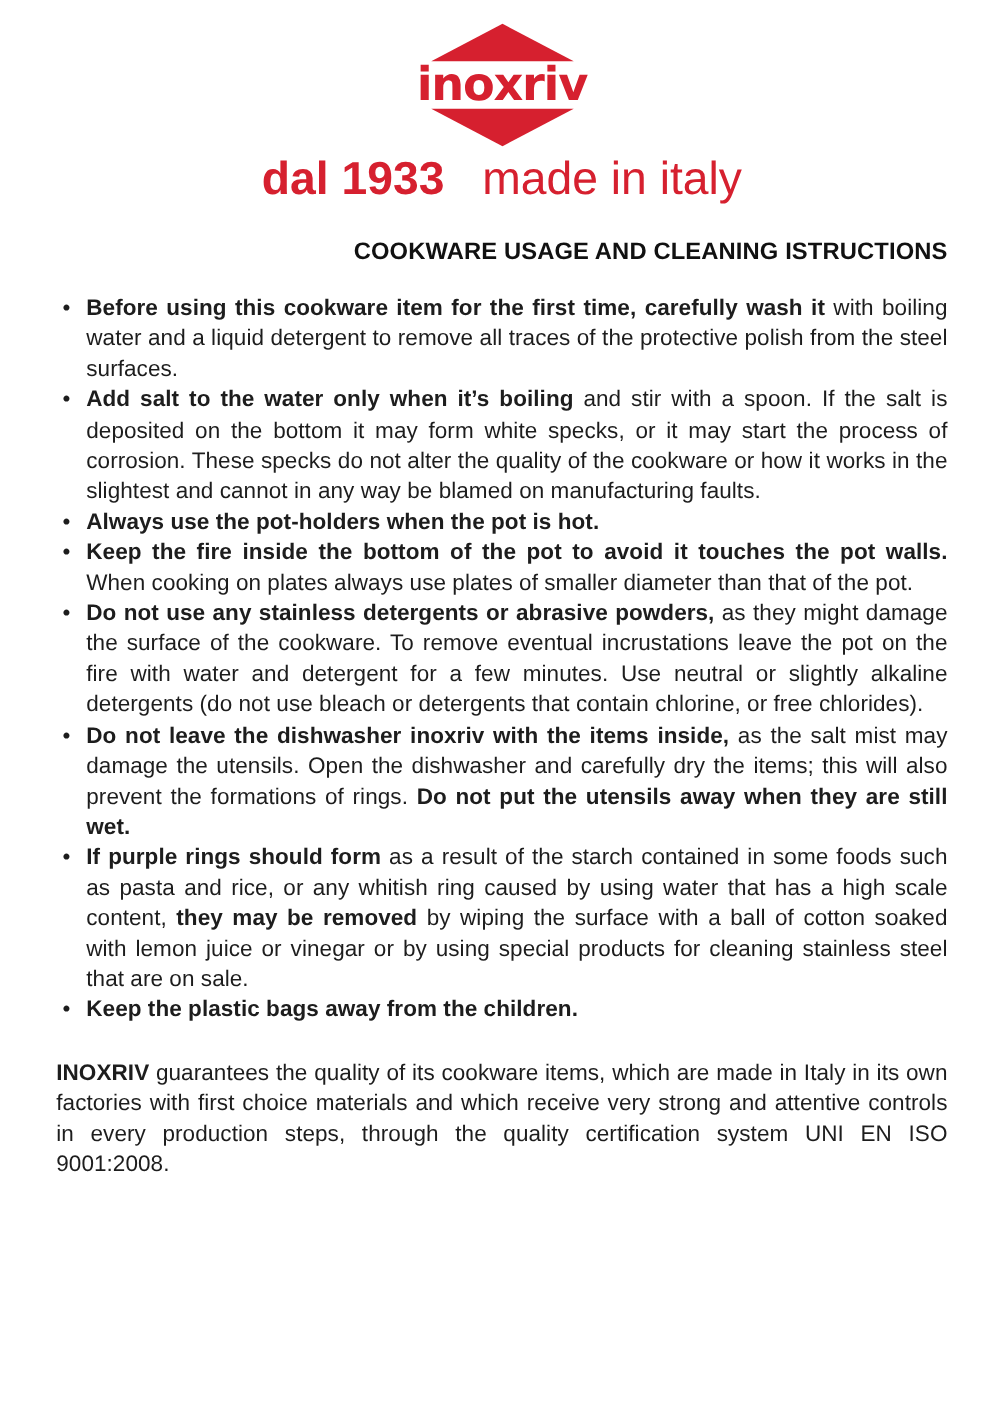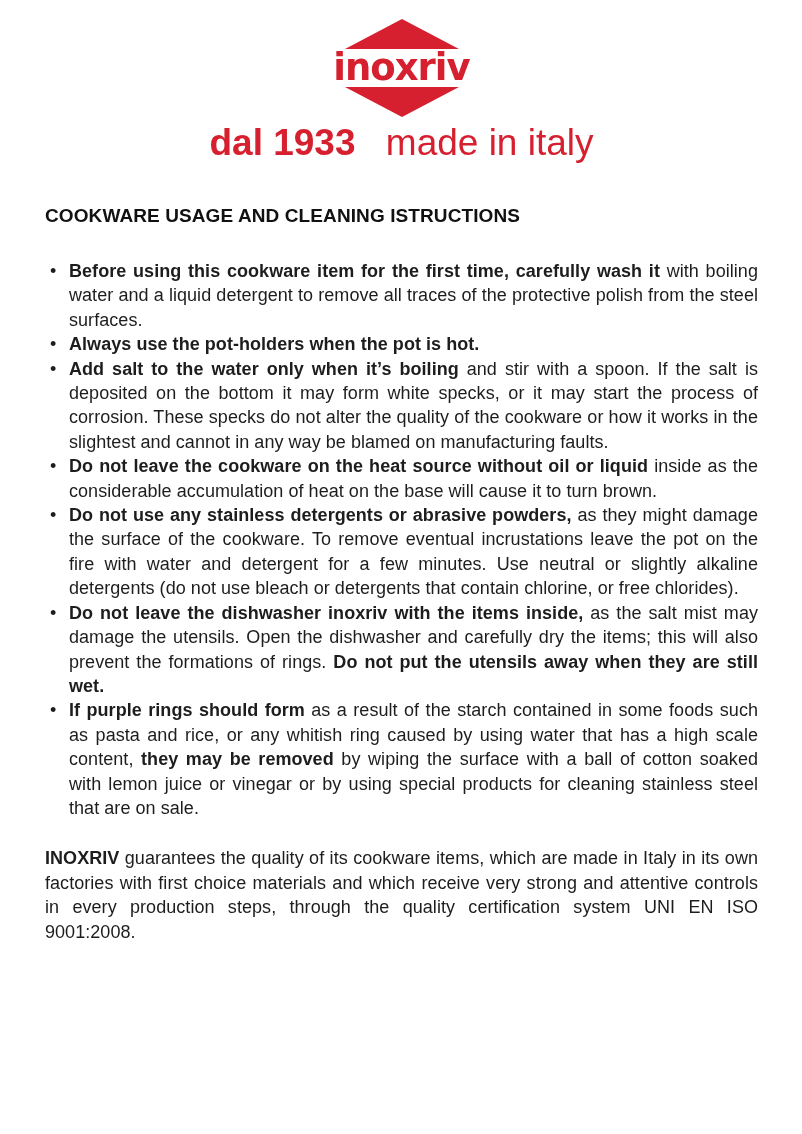--- a/index.html
+++ b/index.html
@@ -23,30 +23,30 @@
     letter-spacing: -1px;
     color: var(--accent);
     margin: 1px 0 2px 0;
   }
   .tagline { margin-top: 5px; font-size: 37px; line-height: 42px; color: var(--accent); white-space: nowrap; }
   .tag-bold { font-weight: bold; }
   .tag-light { font-weight: 400; margin-left: 20px; }
 
   
   .doc-title {
-    margin: 41px 0 0 0;
-    text-align: left;
+    margin: 27px 0 0 0;
+    text-align: right;
     font-size: 19px; font-weight: bold;
     letter-spacing: 0.1px;
     color: #111;
   }
 
   
   .instructions {
-    margin: 32px 0 0 0; padding: 0;
+    margin: 21px 0 0 0; padding: 0;
     list-style: none;
   }
   .instructions li {
     position: relative;
     padding-left: 24px;
     font-size: 18px; line-height: 24.4px;
     letter-spacing: 0.05px;
     text-align: justify;
   }
   .instructions li::before {
@@ -76,23 +76,24 @@
     <div class="tagline">
       <span class="tag-bold">dal 1933</span>
       <span class="tag-light">made in italy</span>
     </div>
   </header>
 
   <h1 class="doc-title">COOKWARE USAGE AND CLEANING ISTRUCTIONS</h1>
 
   <ul class="instructions">
     <li><span class="bold">Before using this cookware item for the first time, carefully wash it</span><span> with boiling water and a liquid detergent to remove all traces of the protective polish from the steel surfaces.</span></li>
+    <li><span class="bold">Add salt to the water only when it’s boiling</span><span> and stir with a spoon. If the salt is deposited on the bottom it may form white specks, or it may start the process of corrosion. These specks do not alter the quality of the cookware or how it works in the slightest and cannot in any way be blamed on manufacturing faults.</span></li>
     <li><span class="bold">Always use the pot-holders when the pot is hot.</span></li>
-    <li><span class="bold">Add salt to the water only when it’s boiling</span><span> and stir with a spoon. If the salt is deposited on the bottom it may form white specks, or it may start the process of corrosion. These specks do not alter the quality of the cookware or how it works in the slightest and cannot in any way be blamed on manufacturing faults.</span></li>
-    <li><span class="bold">Do not leave the cookware on the heat source without oil or liquid</span><span> inside as the considerable accumulation of heat on the base will cause it to turn brown.</span></li>
+    <li><span class="bold">Keep the fire inside the bottom of the pot to avoid it touches the pot walls.</span><span> When cooking on plates always use plates of smaller diameter than that of the pot.</span></li>
     <li><span class="bold">Do not use any stainless detergents or abrasive powders,</span><span> as they might damage the surface of the cookware. To remove eventual incrustations leave the pot on the fire with water and detergent for a few minutes. Use neutral or slightly alkaline detergents (do not use bleach or detergents that contain chlorine, or free chlorides).</span></li>
     <li><span class="bold">Do not leave the dishwasher inoxriv with the items inside,</span><span> as the salt mist may damage the utensils. Open the dishwasher and carefully dry the items; this will also prevent the formations of rings. </span><span class="bold">Do not put the utensils away when they are still wet.</span></li>
     <li><span class="bold">If purple rings should form</span><span> as a result of the starch contained in some foods such as pasta and rice, or any whitish ring caused by using water that has a high scale content, </span><span class="bold">they may be removed</span><span> by wiping the surface with a ball of cotton soaked with lemon juice or vinegar or by using special products for cleaning stainless steel that are on sale.</span></li>
+    <li><span class="bold">Keep the plastic bags away from the children.</span></li>
   </ul>
 
   <p class="footer-para"><span class="bold">INOXRIV</span><span> guarantees the quality of its cookware items, which are made in Italy in its own factories with first choice materials and which receive very strong and attentive controls in every production steps, through the quality certification system UNI EN ISO 9001:2008.</span></p>
 
 </div>
 
 </body></html>

